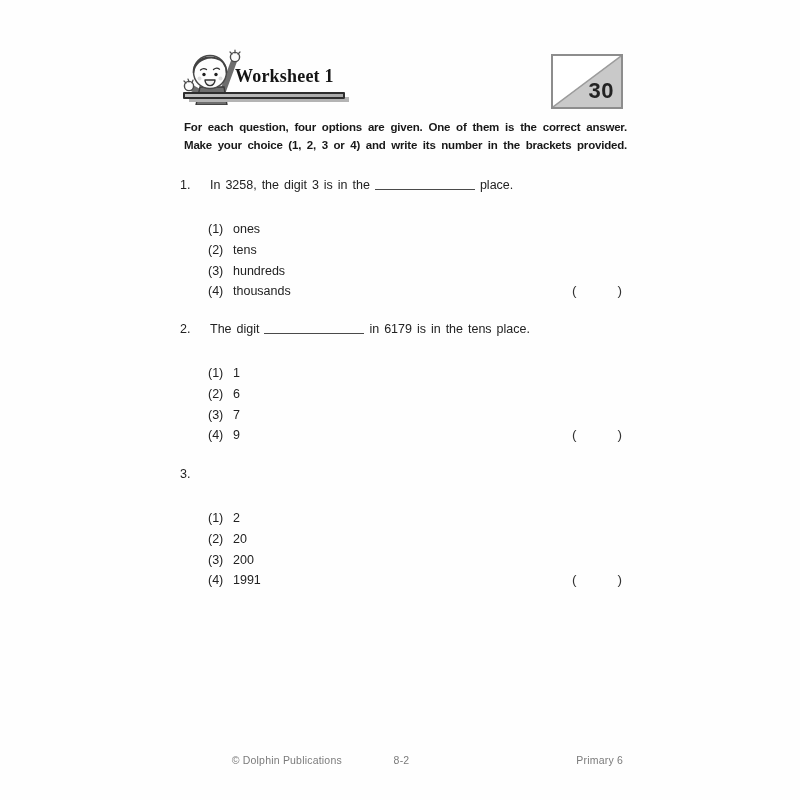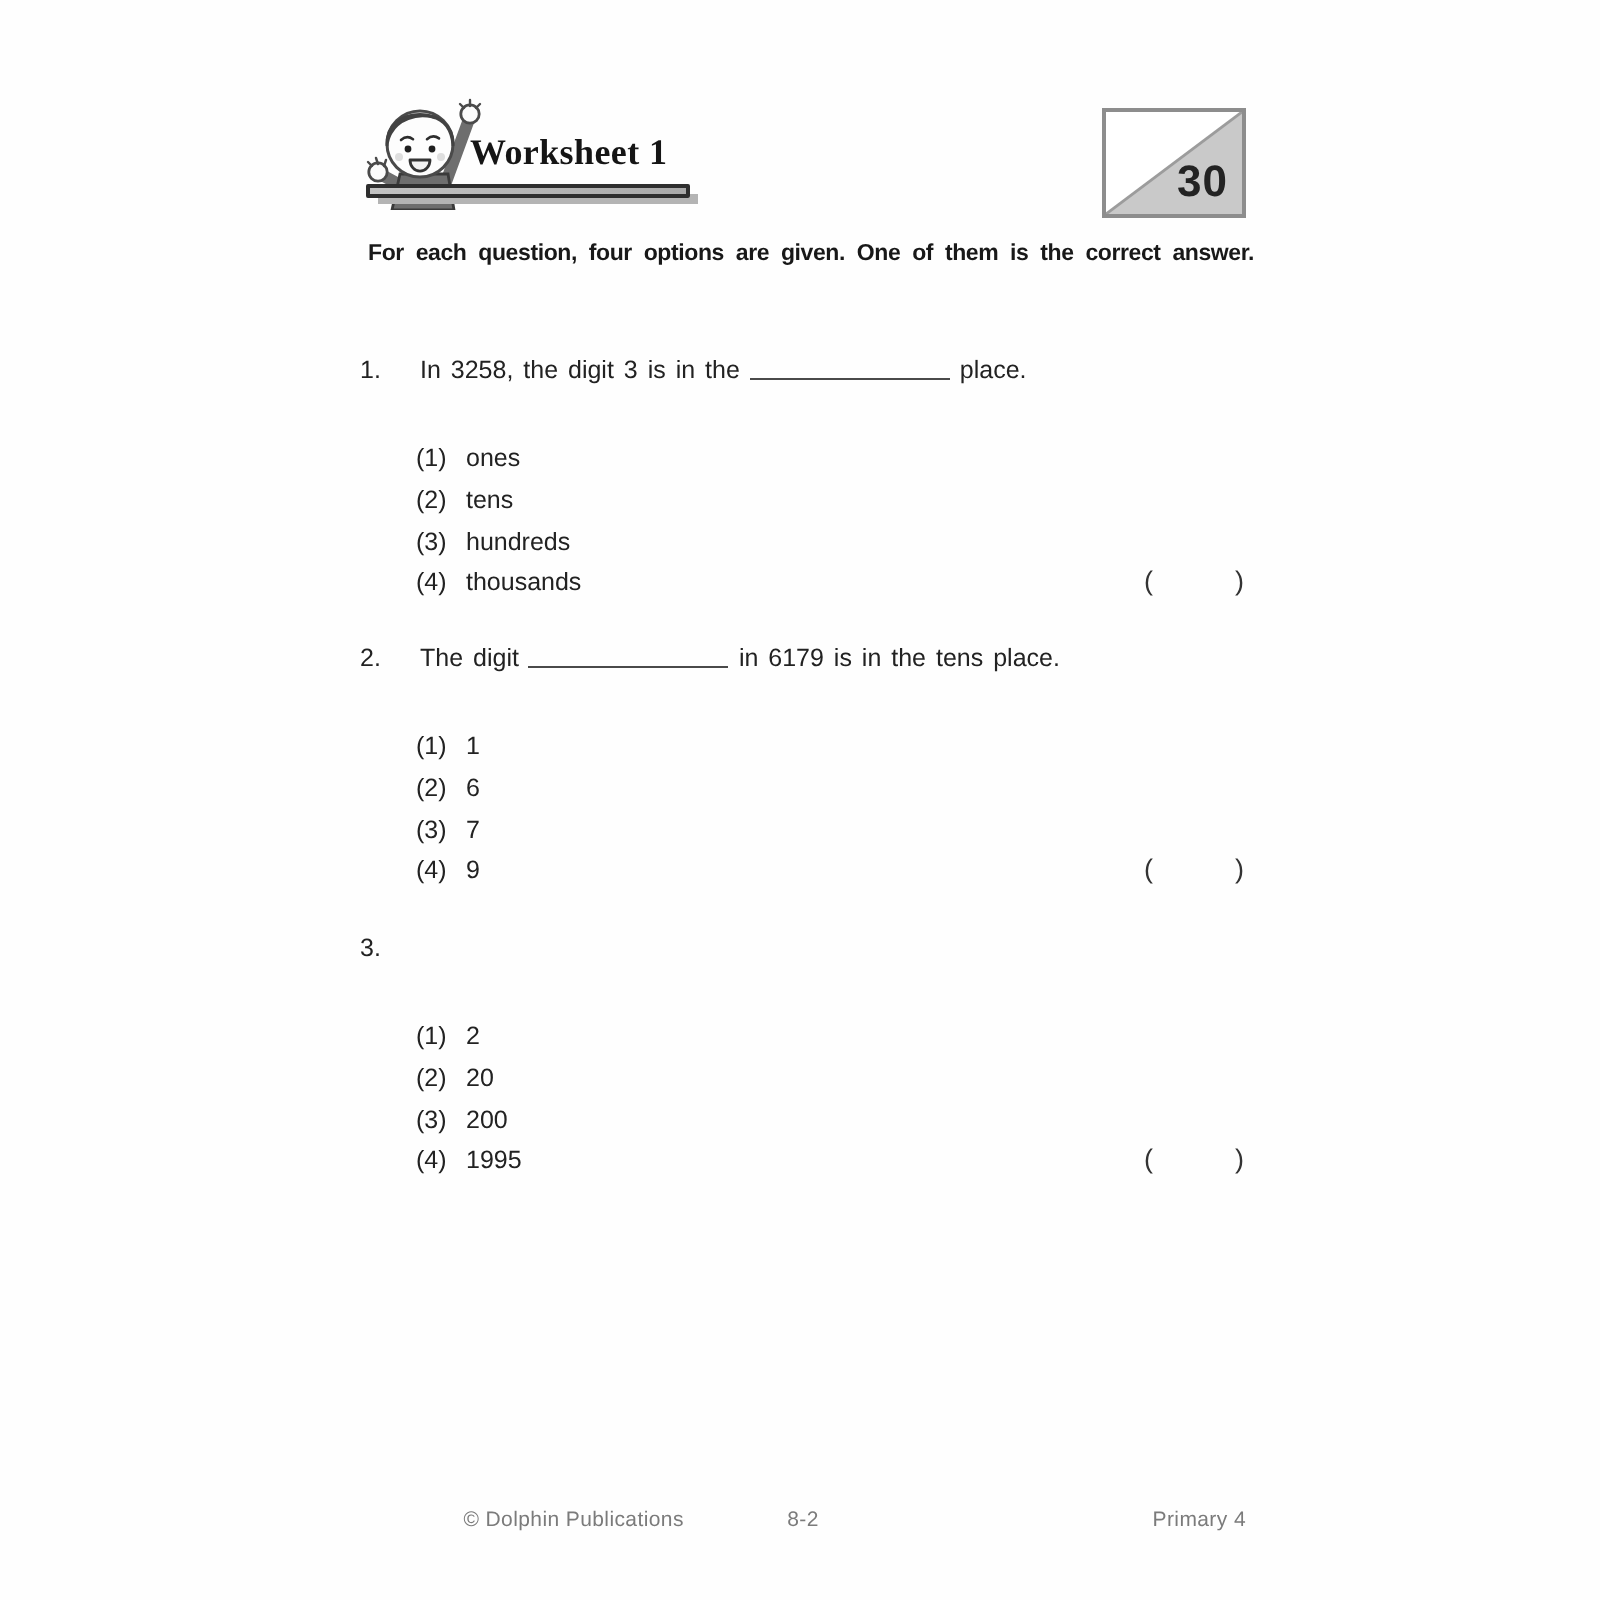--- a/index.html
+++ b/index.html
@@ -108,20 +108,21 @@
         <polygon points="0,0 100,0 0,100" fill="#ffffff"></polygon>
         <polygon points="100,0 100,100 0,100" fill="#c9c9c9"></polygon>
         <line x1="0" y1="100" x2="100" y2="0" stroke="#9c9c9c" stroke-width="2.5"></line>
       </svg>
       <div class="score-value">30</div>
     </div>
   </div>
 
   <div class="instructions">
     <div class="instr-line">For each question, four options are given. One of them is the correct answer.</div>
+    <div class="instr-line">Make your choice (1, 2, 3 or 4) and write its number in the brackets provided.</div>
   </div>
 
   <div class="question q1">
     <div class="q-line">
       <span class="q-num">1.</span>
       <span><span>In 3258, the digit 3 is in the</span><span class="blank"></span><span>place.</span></span>
     </div>
     <div class="options">
       <div class="opt-row">
         <span class="opt-num">(1)</span>
@@ -192,29 +193,29 @@
         <span class="opt-num">(2)</span>
         <span>20</span>
       </div>
       <div class="opt-row">
         <span class="opt-num">(3)</span>
         <span>200</span>
       </div>
       <div class="opt-row">
         <span class="opt-left">
           <span class="opt-num">(4)</span>
-          <span>1995</span>
+          <span>1991</span>
         </span>
         <span class="answer-brackets">
           <span>(</span>
           <span>)</span>
         </span>
       </div>
     </div>
   </div>
 
   <div class="footer">
     <span class="f-left">© Dolphin Publications</span>
     <span class="f-center">8-2</span>
-    <span class="f-right">Primary 4</span>
+    <span class="f-right">Primary 6</span>
   </div>
 
 </div>
 
 </body></html>

